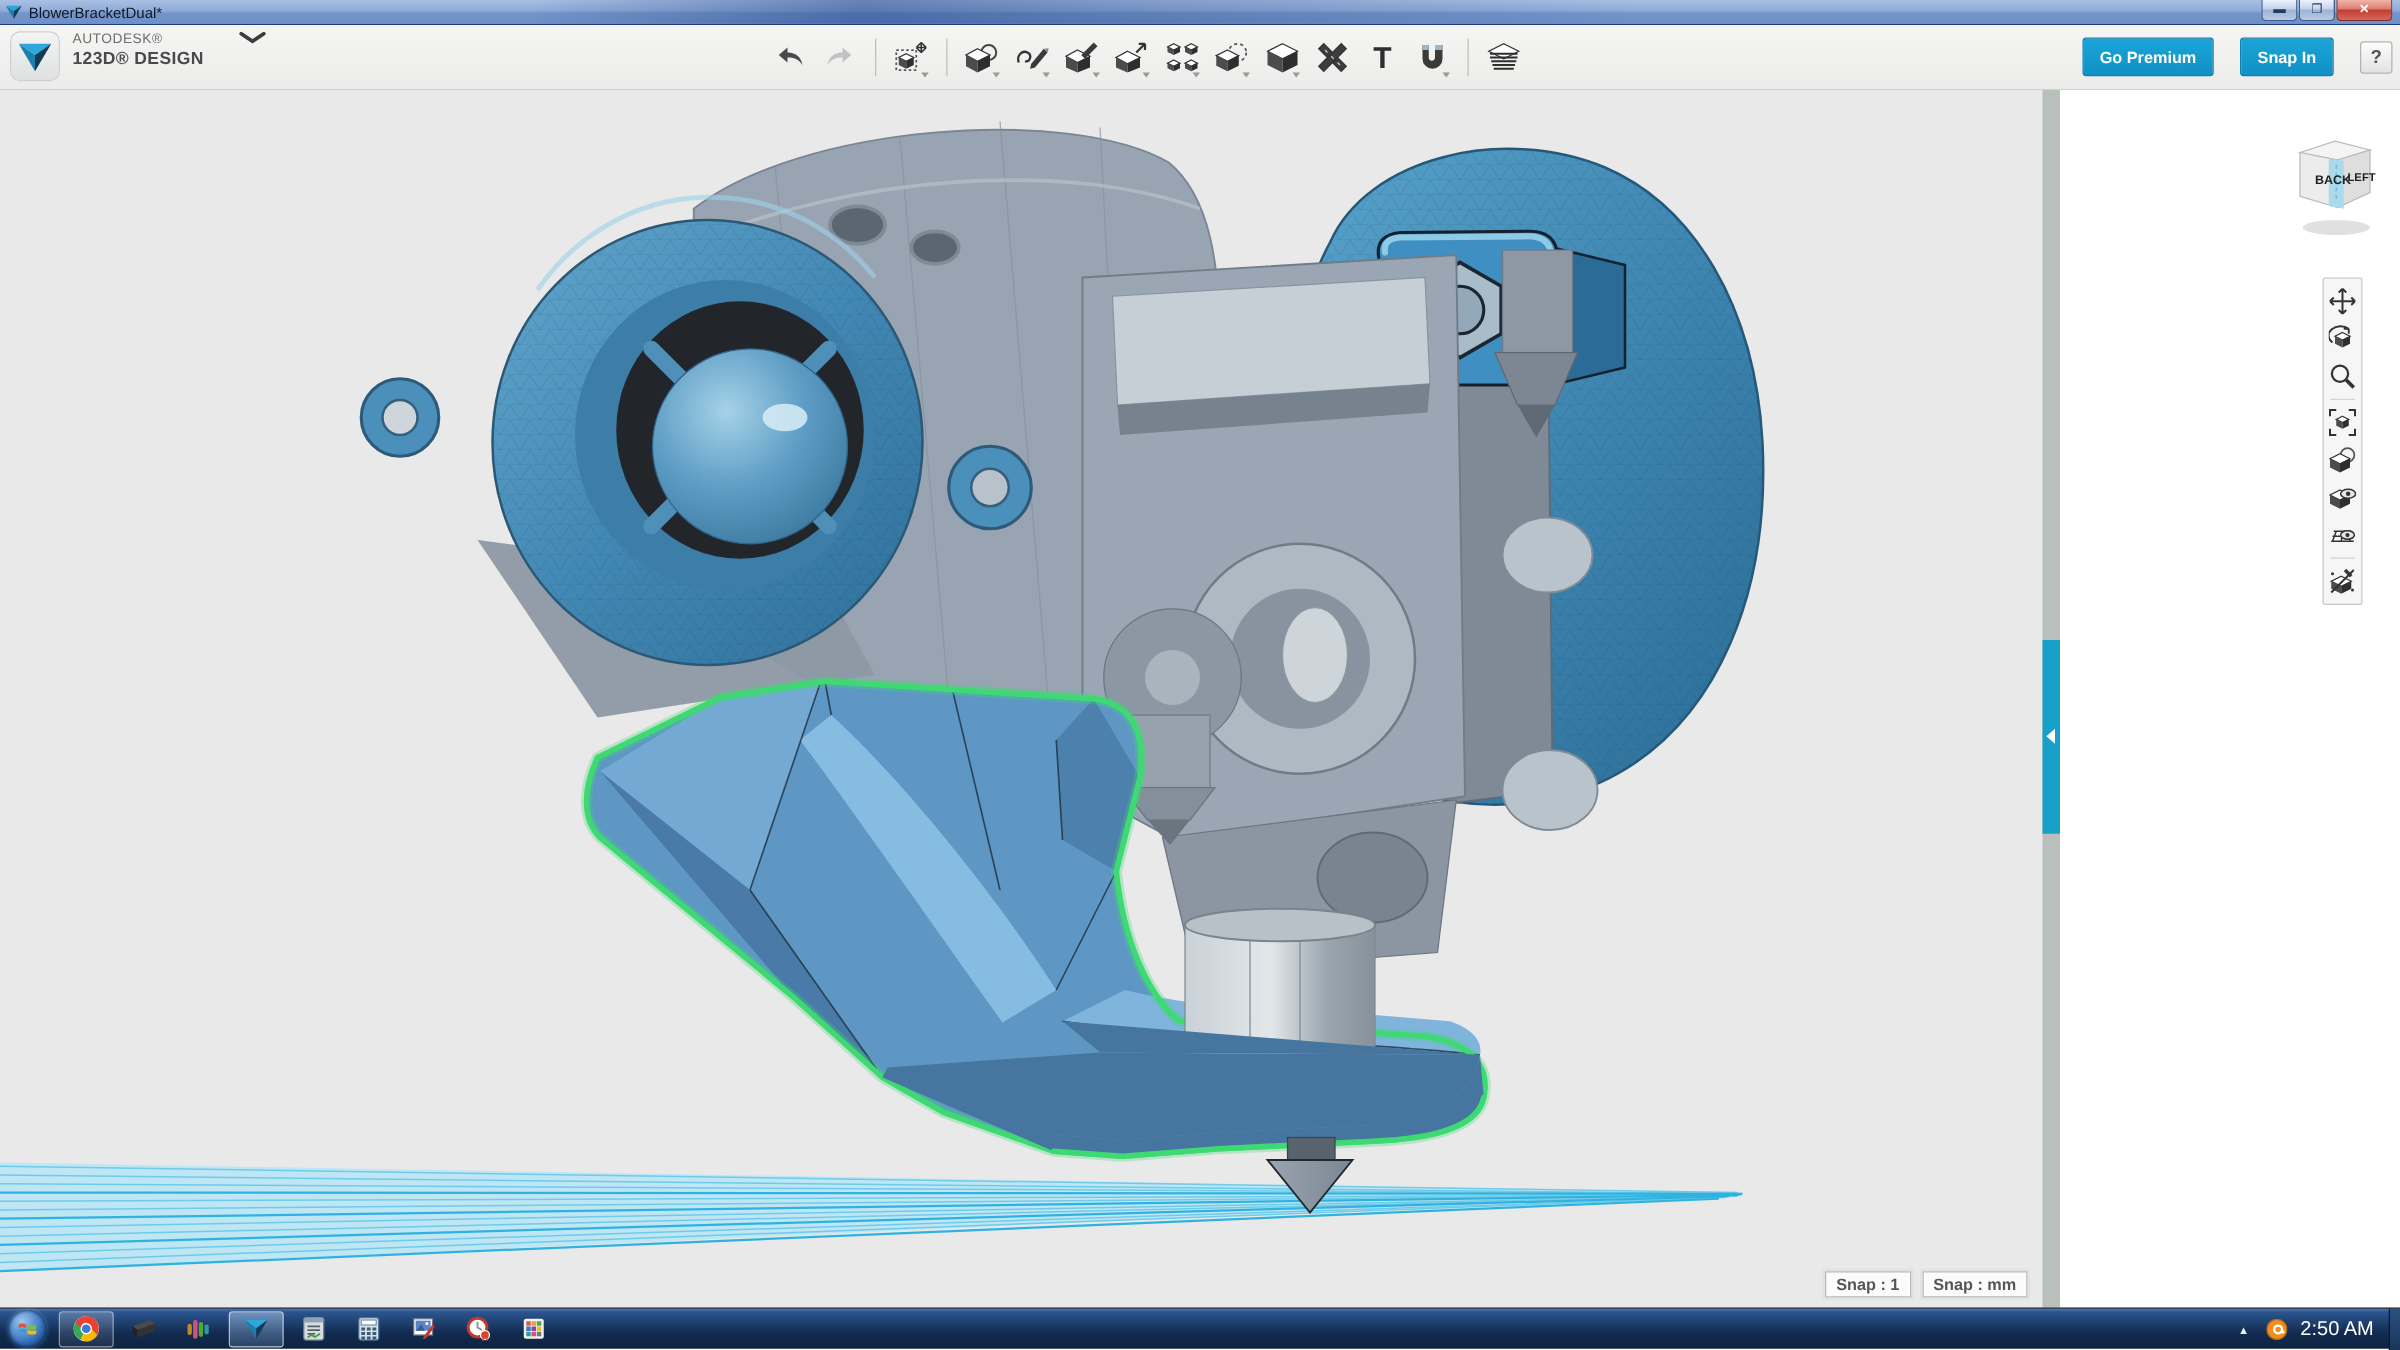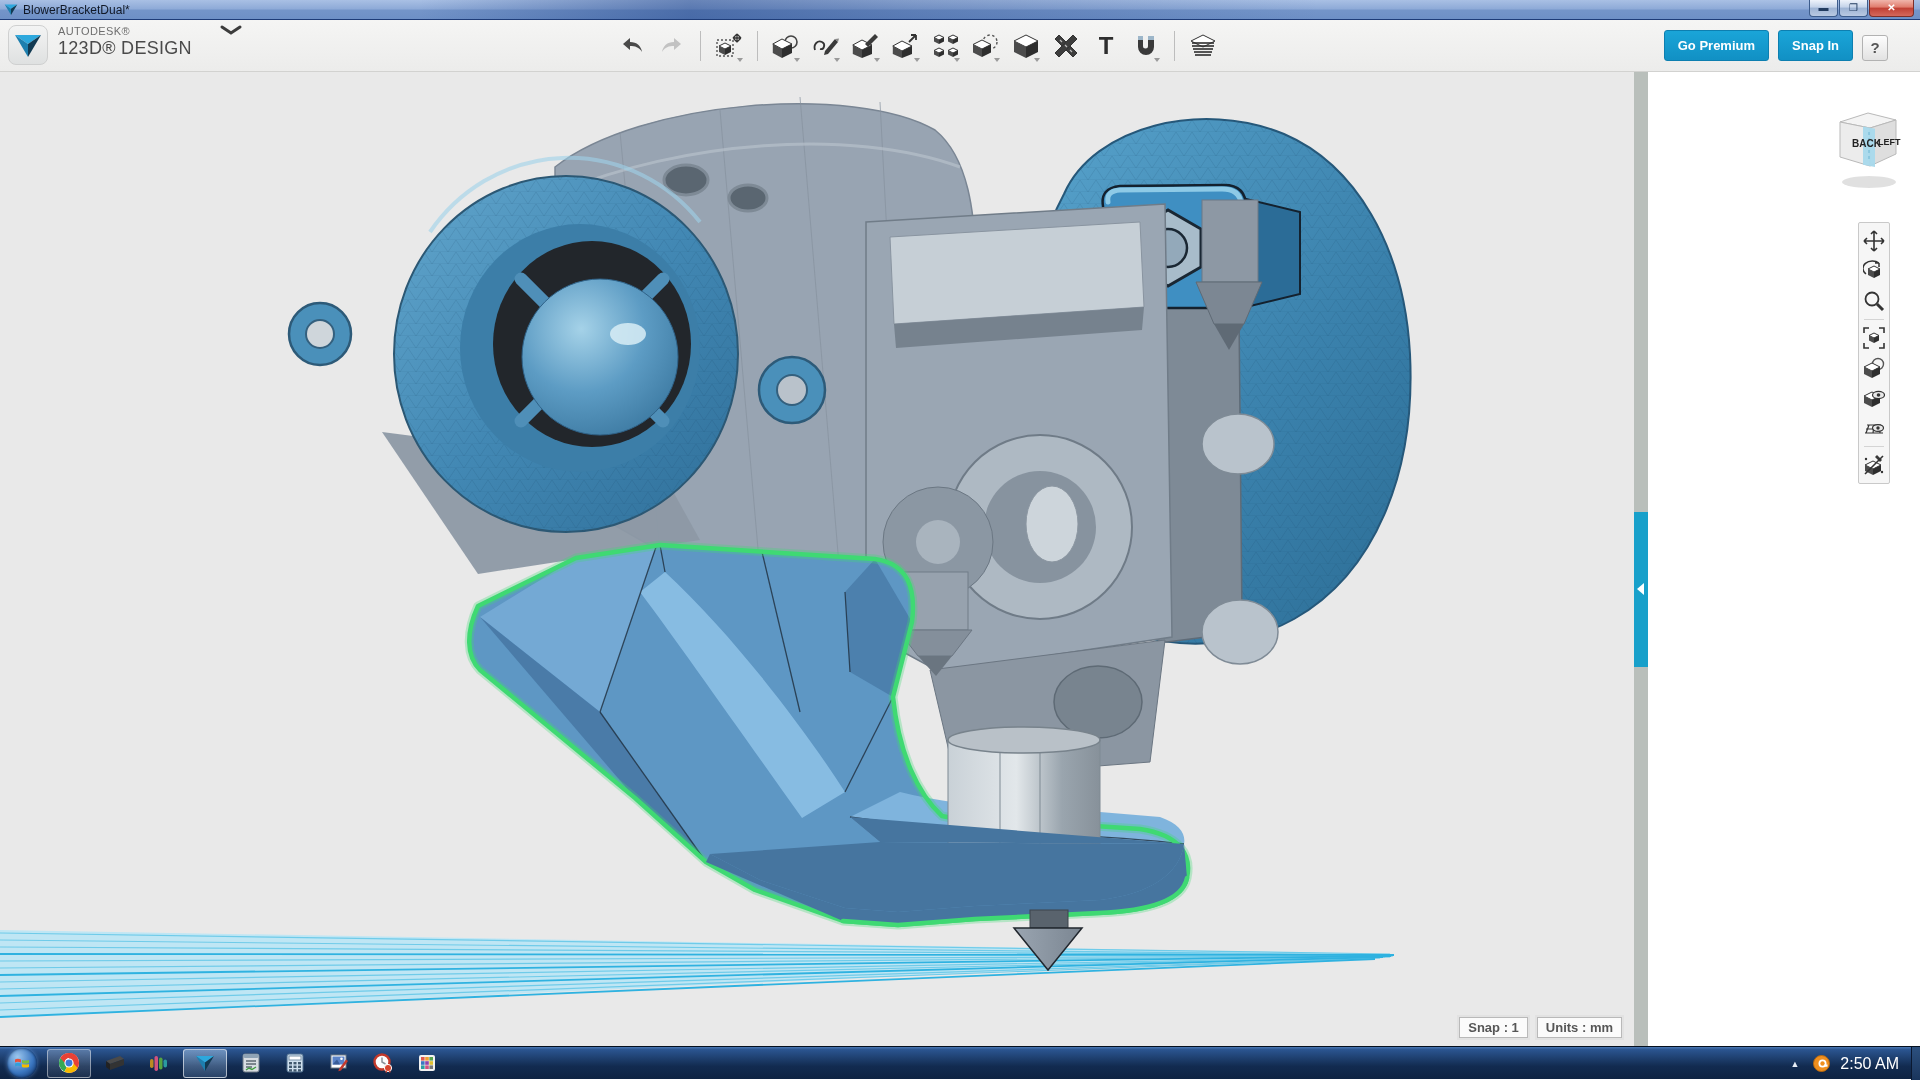--- a/index.html
+++ b/index.html
@@ -23,31 +23,31 @@
     background:linear-gradient(#f0b5ab,#e07b6c 45%,#c03f33 50%,#d4685c); color:#fff; font-weight:bold; }
 
   
   .appbar { position:relative; height:52px;
     background:linear-gradient(#f5f5f4,#ececeb); border-bottom:1px solid #d2d2d0; }
   .brand { position:absolute; left:8px; top:5px; display:flex; align-items:flex-start; }
   .brand-logo { width:40px; height:40px; border-radius:8px; border:1px solid #cfd0d0;
     background:linear-gradient(#f3f4f4,#dfe1e1); display:flex; align-items:center; justify-content:center; }
   .brand-text { margin-left:10px; line-height:1.15; }
   .brand-l1 { font-size:11px; color:#6e6e6e; letter-spacing:.4px; }
-  .brand-l2 { font-size:18px; font-weight:normal; color:#4a4a4a; letter-spacing:.3px; }
+  .brand-l2 { font-size:14px; font-weight:bold; color:#4a4a4a; letter-spacing:.3px; }
   .brand-chevron { margin-left:28px; cursor:pointer; }
 
   .tools { position:absolute; left:612px; top:0; height:52px; display:flex; align-items:center; }
   .tool-btn { width:34px; height:40px; margin:0 3px; display:flex; align-items:center;
     justify-content:center; position:relative; cursor:pointer; border-radius:3px; }
   .tool-btn.menu::after { content:""; position:absolute; right:3px; bottom:4px;
     border-left:3px solid transparent; border-right:3px solid transparent; border-top:4px solid #9a9a9a; }
   .tool-sep { width:1px; height:30px; background:#bdbdbd; margin:0 8px; }
 
-  .account { position:absolute; right:32px; top:10px; display:flex; align-items:flex-end; }
+  .account { position:absolute; right:6px; top:10px; display:flex; align-items:center;gap:12px; }
   .cta-btn { background:linear-gradient(#1aa5d8,#1190c4); color:#fff; font-weight:bold;
     font-size:13px; padding:7px 13px; border-radius:3px; margin-left:9px; cursor:pointer;
     border:1px solid #0d7fb0; }
   .help-btn { width:26px; height:26px; margin-left:9px; border:1px solid #b2b2b2; border-radius:3px;
     background:linear-gradient(#fdfdfd,#e2e2e2); color:#555; font-size:15px; font-weight:bold;
     text-align:center; line-height:24px; cursor:pointer; }
 
   
   .canvas { position:relative; width:1648px; height:974px; background:#e9e9e9; }
   .model-svg { position:absolute; left:0; top:0; }
@@ -498,21 +498,21 @@
           <circle cx="19" cy="18" r="1.2" fill="#333"></circle>
       </svg>
     </div>
   </div>
 
   <div class="edge-strip"></div>
   <div class="edge-handle"></div>
 
   <div class="status-chips">
     <div class="chip">Snap : 1</div>
-    <div class="chip">Units : mm</div>
+    <div class="chip">Snap : mm</div>
   </div>
 </div>
 
 <div class="taskbar">
   <div class="start-orb" title="Start">
     <svg width="16" height="16" viewBox="0 0 16 16">
       <path d="M1,4.5 C3,3.5 5,3.7 7,4.6 L7,7.6 C5,6.7 3,6.5 1,7.5 Z" fill="#e8513d"></path>
       <path d="M8,4.9 C10,5.8 12.5,5.9 15,4.9 L15,7.9 C12.5,8.9 10,8.8 8,7.9 Z" fill="#7ac143"></path>
       <path d="M1,8.5 C3,7.5 5,7.7 7,8.6 L7,11.6 C5,10.7 3,10.5 1,11.5 Z" fill="#32a0da"></path>
       <path d="M8,8.9 C10,9.8 12.5,9.9 15,8.9 L15,11.9 C12.5,12.9 10,12.8 8,11.9 Z" fill="#f5bd00"></path>

